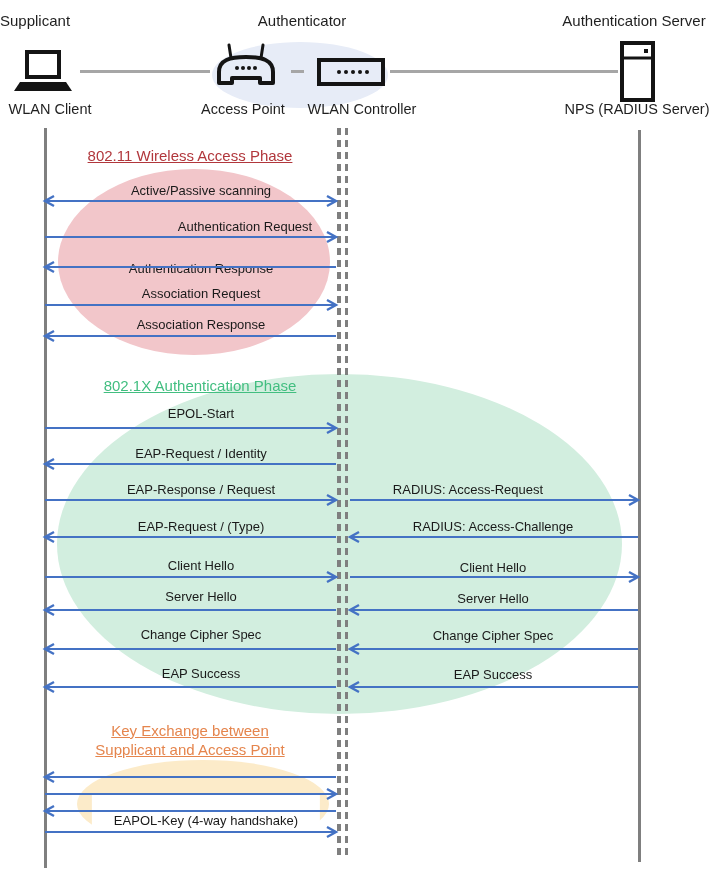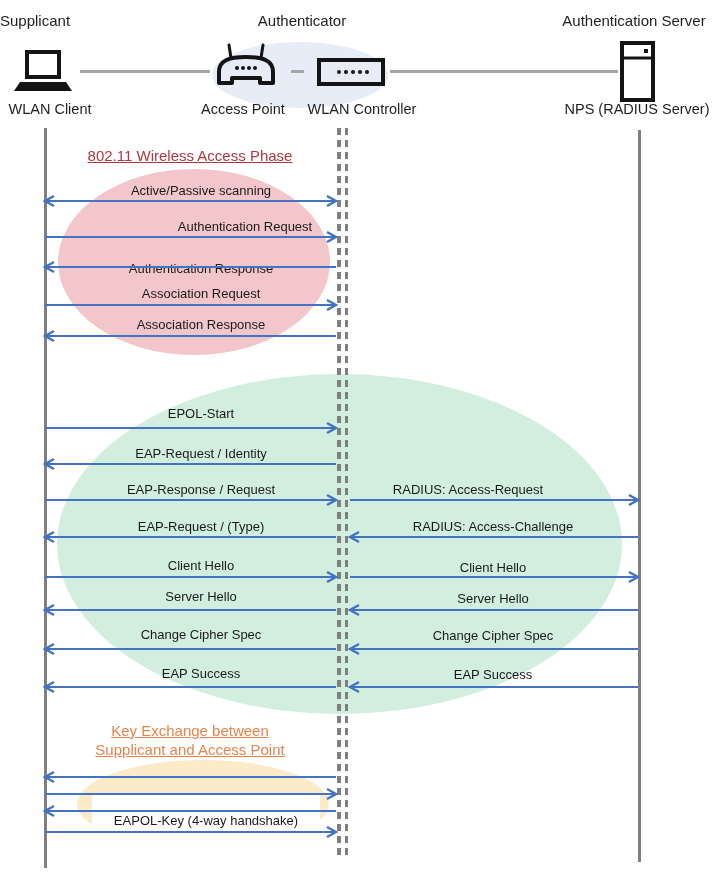--- a/index.html
+++ b/index.html
@@ -109,20 +109,21 @@
   <div class="device-label dev-ap">Access Point</div>
   <div class="device-label dev-ctrl">WLAN Controller</div>
   <div class="device-label dev-nps">NPS (RADIUS Server)</div>
 
   <div class="lifeline lifeline-solid ll-left"></div>
   <div class="lifeline lifeline-dashed ll-dash-a"></div>
   <div class="lifeline lifeline-dashed ll-dash-b"></div>
   <div class="lifeline lifeline-solid ll-right"></div>
 
   <div class="phase-title pt-1">802.11 Wireless Access Phase</div>
+  <div class="phase-title pt-2">802.1X Authentication Phase</div>
   <div class="phase-title pt-3">Key Exchange between
 Supplicant and Access Point</div>
 
   <div id="messages">
       <div class="msg-label" style="left: 201px; top: 183px;">Active/Passive scanning</div>
       <svg width="297" height="14" viewBox="0 0 297 14" class="msg-arrow" style="left: 42px; top: 194px;">
         <line x1="3" y1="7" x2="294" y2="7" stroke="#4472C4" stroke-width="2"></line>
         <polyline points="285,2 294,7 285,12" fill="none" stroke="#4472C4" stroke-width="2.4"></polyline>
         <polyline points="12,2 3,7 12,12" fill="none" stroke="#4472C4" stroke-width="2.4"></polyline>
       </svg>

